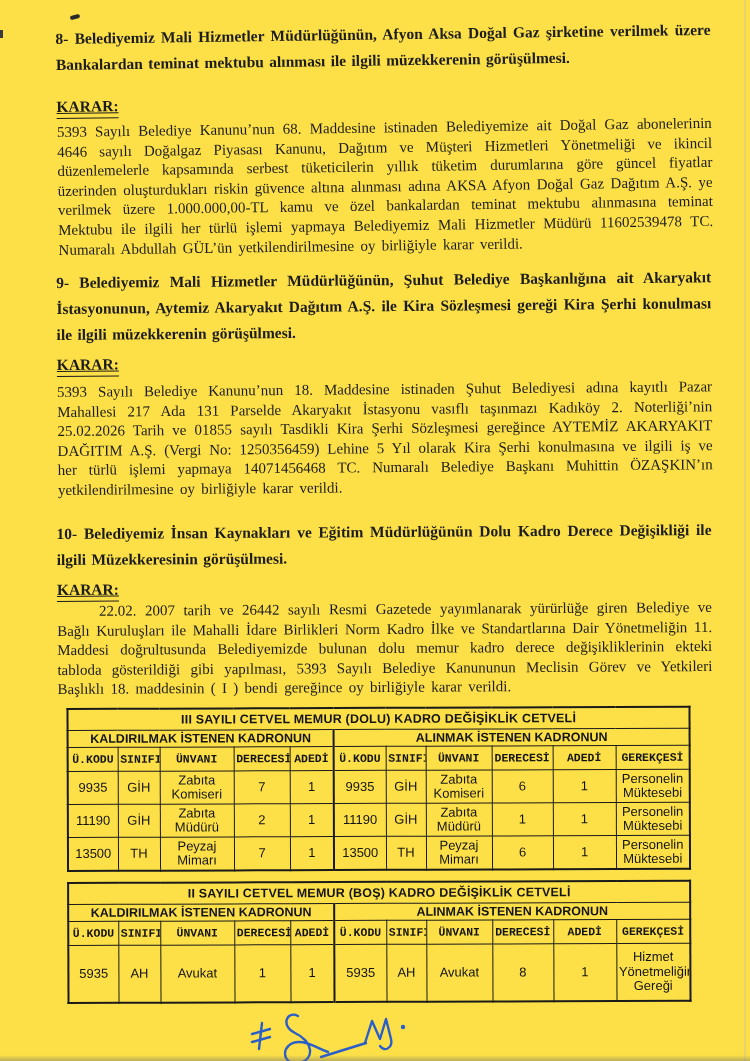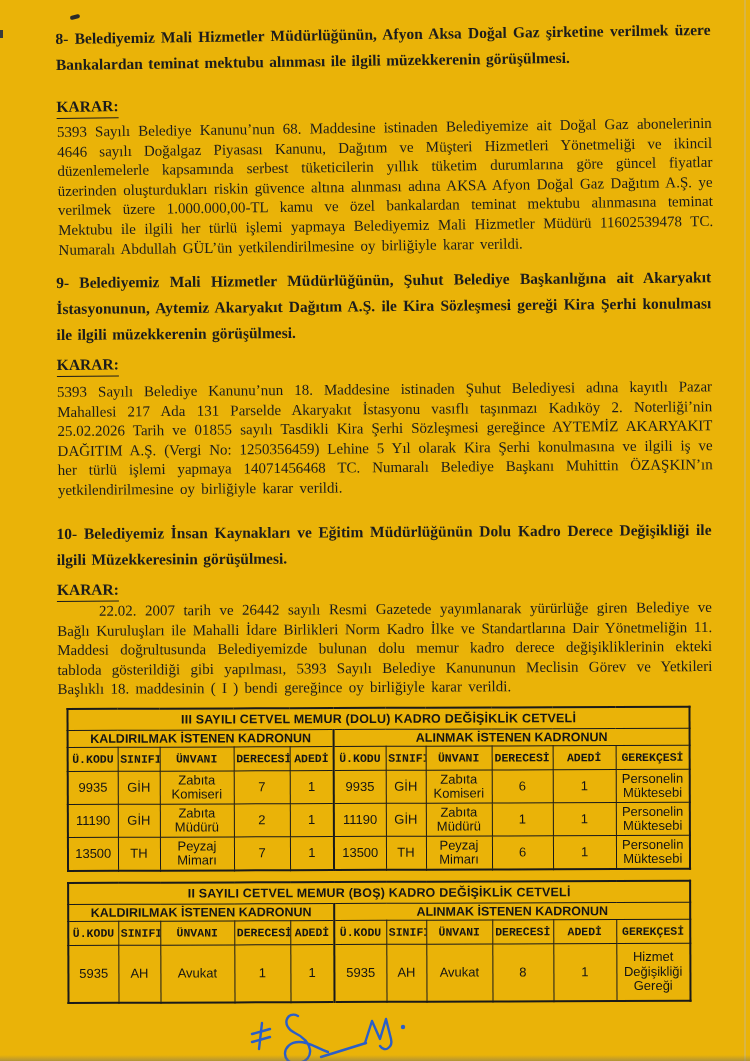--- a/index.html
+++ b/index.html
@@ -1,20 +1,20 @@
 <!DOCTYPE html>
 <html lang="tr"><head>
 <meta charset="utf-8">
 <style>
   html,body{margin:0;padding:0;background:#e8e8e6;}
   .page{
     position:relative;
     width:750px;height:1061px;
     margin:0 auto;
-    background:#eab308;
+    background:#fde047;
     overflow:hidden;
     font-family:"Liberation Serif","DejaVu Serif",serif;
     color:#1c1c1c;
     box-sizing:border-box;
     padding:26px 38px 0 57px;
   }
   
   .pen-mark-top{
     position:absolute;left:70px;top:15px;width:10px;height:4px;
     background:#2a2a2a;border-radius:2px;transform:rotate(-14deg);
@@ -35,21 +35,21 @@
   .s8{transform:rotate(-0.8deg);}
   .s9{transform:rotate(-0.5deg);}
   .s10{transform:rotate(-0.35deg);}
 
   .heading{
     font-weight:bold;font-size:15.5px;line-height:26px;
     text-align:justify;word-spacing:1.5px;
   }
   .karar{
     font-weight:bold;font-size:15.5px;line-height:20px;
-    display:inline-block;border-bottom:1.6px solid #1c1c1c;padding-bottom:1px;
+    display:inline-block;border-bottom:1.6px solid #1c1c1c;padding-bottom:1px;text-decoration:underline;
   }
   .karar-row{line-height:22px;}
   .body-par{
     font-size:15px;line-height:19.6px;text-align:justify;
     word-spacing:2.5px;margin:0;
   }
   .indent-first{text-indent:42px;}
 
   .mt-karar8{margin-top:18px;}
   .mt-p8{margin-top:4px;}
@@ -234,21 +234,21 @@
           <td>5935</td>
           <td>AH</td>
           <td>Avukat</td>
           <td>1</td>
           <td>1</td>
           <td class="mid">5935</td>
           <td>AH</td>
           <td>Avukat</td>
           <td>8</td>
           <td>1</td>
-          <td>Hizmet Değişikliği Gereği</td>
+          <td>Hizmet Yönetmeliğin Gereği</td>
         </tr>
       </tbody>
     </table>
   </div>
 
   <div class="signature-wrap">
     <svg width="210" height="64" viewBox="0 0 210 64">
       <g stroke="#2a5ec9" stroke-width="2.4" fill="none" stroke-linecap="round" stroke-linejoin="round">
         <path d="M27 13 L24 39"></path>
         <path d="M17 24 L35 19"></path>

